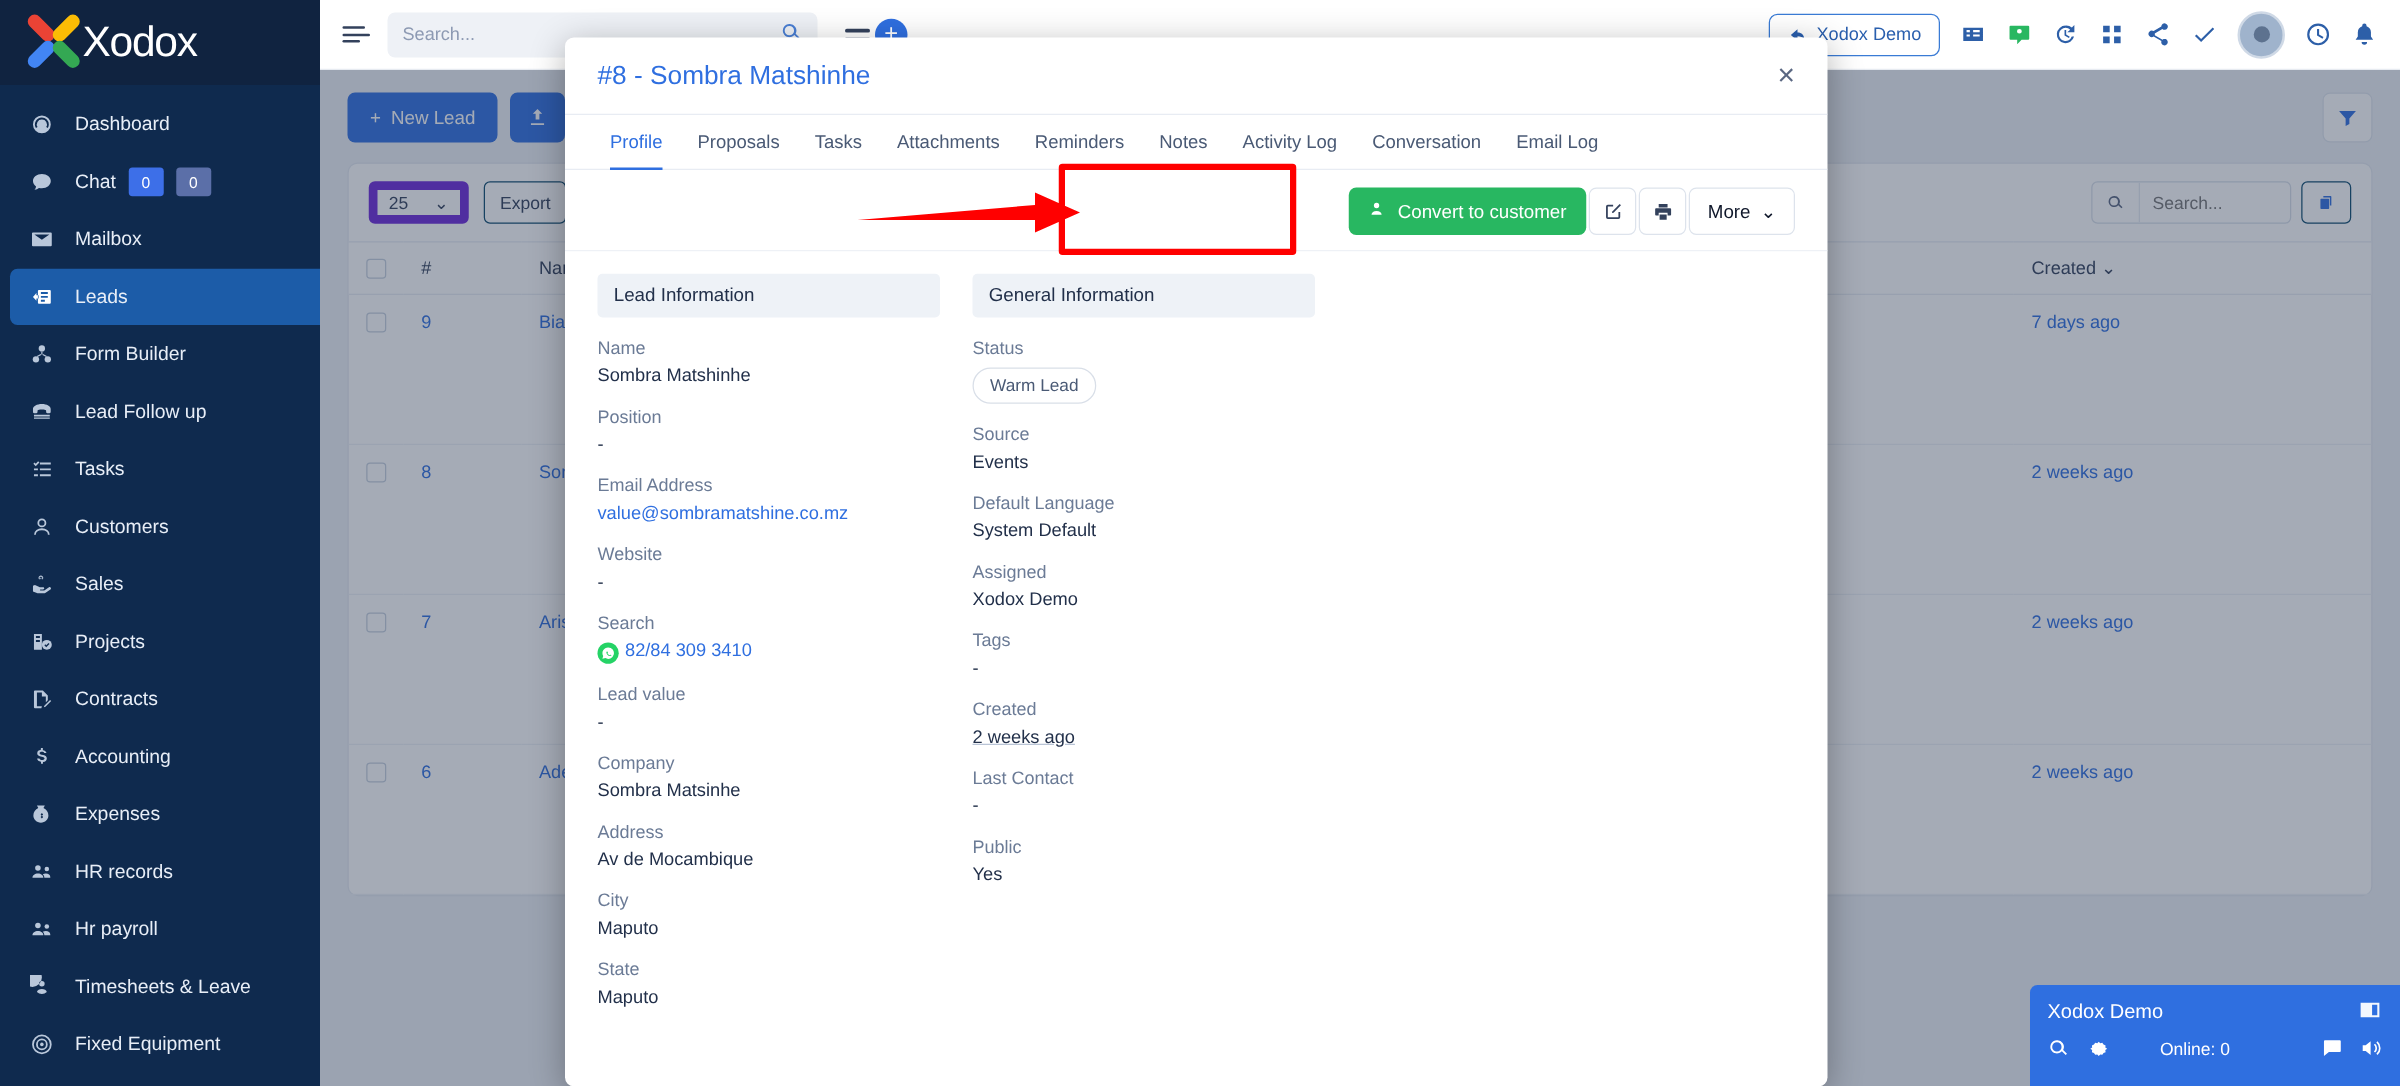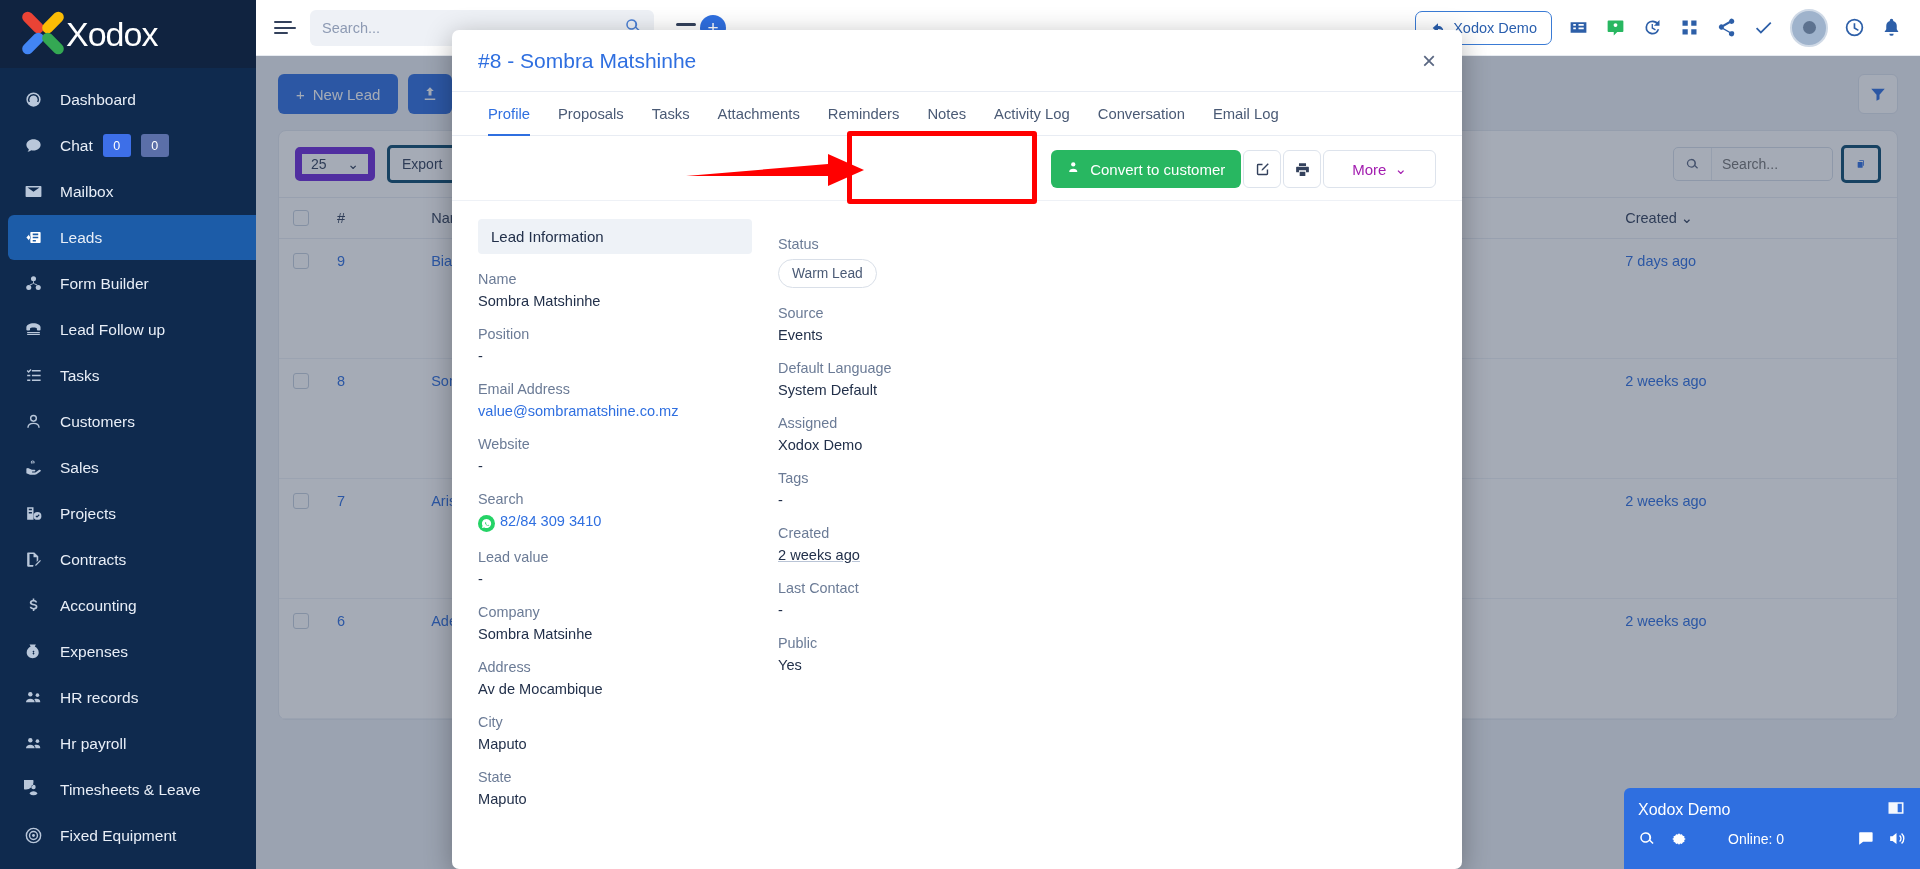--- a/index.html
+++ b/index.html
@@ -127,21 +127,21 @@
   .card {
     margin-top:16px; background:#fff; border-radius:8px; border:1px solid #e3e8f0;
   }
   .card-top { display:flex; align-items:center; padding:14px 16px; gap:12px; }
   .sel {
     height:34px; width:80px; border:7px solid #6d28d9; border-radius:5px;
     display:flex; align-items:center; justify-content:space-between;
     padding:0 9px; font-size:14px; color:#33415c; background:#fff; cursor:pointer;
   }
   .ghost-btn {
-    height:34px; border:3px solid #0c4a6e; border-radius:5px; background:#fff;
+    height:34px; border:1px solid #0c4a6e; border-radius:5px; background:#fff;
     display:flex; align-items:center; padding:16px 12px; font-size:14px;
     color:#33415c; cursor:pointer;
   }
   .card-top-right { margin-left:auto; display:flex; align-items:center; gap:8px; }
   .srch2 {
     display:flex; align-items:center; height:34px; border:1px solid #d8dfe9;
     border-radius:5px; overflow:hidden;
   }
   .srch2 .ic {
     width:38px; height:100%; display:flex; align-items:center; justify-content:center;
@@ -210,22 +210,22 @@
     display:flex; align-items:center; gap:8px; padding:0 16px;
     font-size:15px; cursor:pointer; font-family:inherit;
   }
   .icon-btn {
     width:38px; height:38px; border:1px solid #dde3ec; border-radius:6px;
     background:#fff; display:flex; align-items:center; justify-content:center;
     color:#33415c; cursor:pointer;
   }
   .more-btn {
     height:38px; border:1px solid #dde3ec; border-radius:6px; background:#fff;
-    display:flex; align-items:center; gap:8px; padding:0 28px;
-    font-size:15px; color:#a21caf; cursor:pointer; font-family:inherit;
+    display:flex; align-items:center; gap:8px; padding:0 14px;
+    font-size:15px; color:#0f172a; cursor:pointer; font-family:inherit;
   }
   .red-box {
     position:absolute; left:847px; top:131px; width:190px; height:73px;
     border:5px solid #ff0000; border-radius:3px; pointer-events:none; z-index:40;
   }
   .red-arrow { position:absolute; left:686px; top:150px; z-index:40; pointer-events:none; }
 
   .panels { display:flex; padding:18px 26px 0 26px; gap:26px; }
   .panel { width:274px; }
   .panel-head {
@@ -744,20 +744,21 @@
           <div class="field-label">City</div>
           <div class="field-value">Maputo</div>
         </div>
         <div class="field">
           <div class="field-label">State</div>
           <div class="field-value">Maputo</div>
         </div>
       </div>
 
       <div class="panel">
+        <div class="panel-head">General Information</div>
 
         <div class="field">
           <div class="field-label">Status</div>
           <div class="chip">Warm Lead</div>
         </div>
         <div class="field">
           <div class="field-label">Source</div>
           <div class="field-value">Events</div>
         </div>
         <div class="field">

